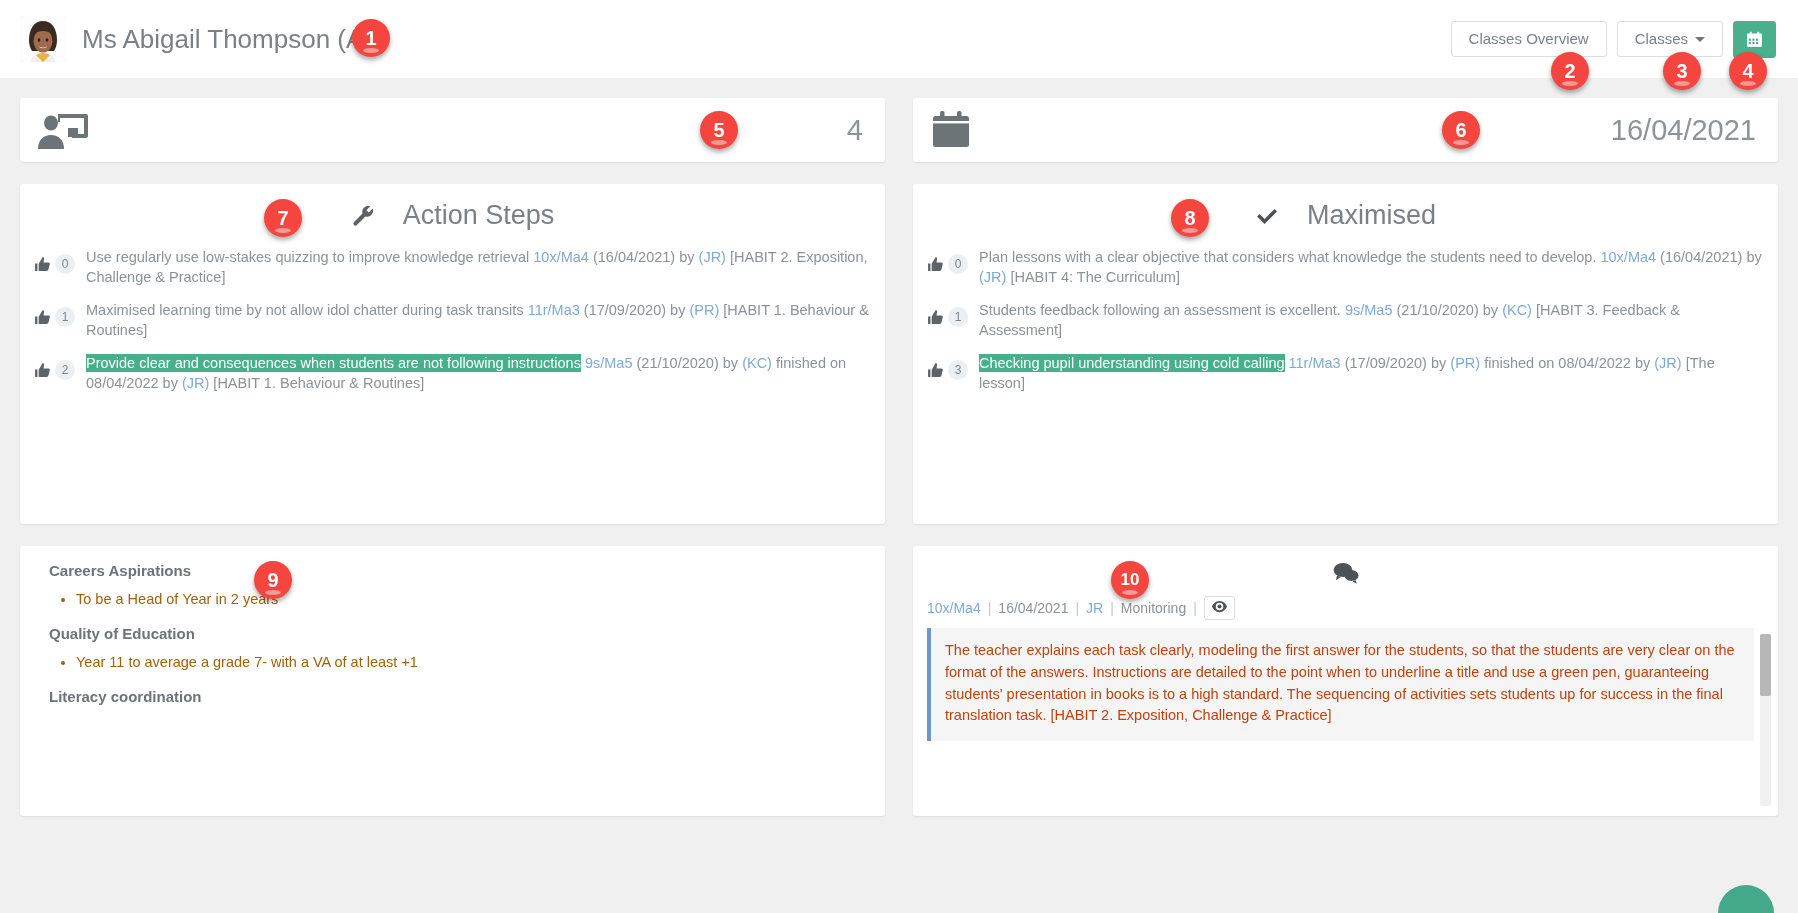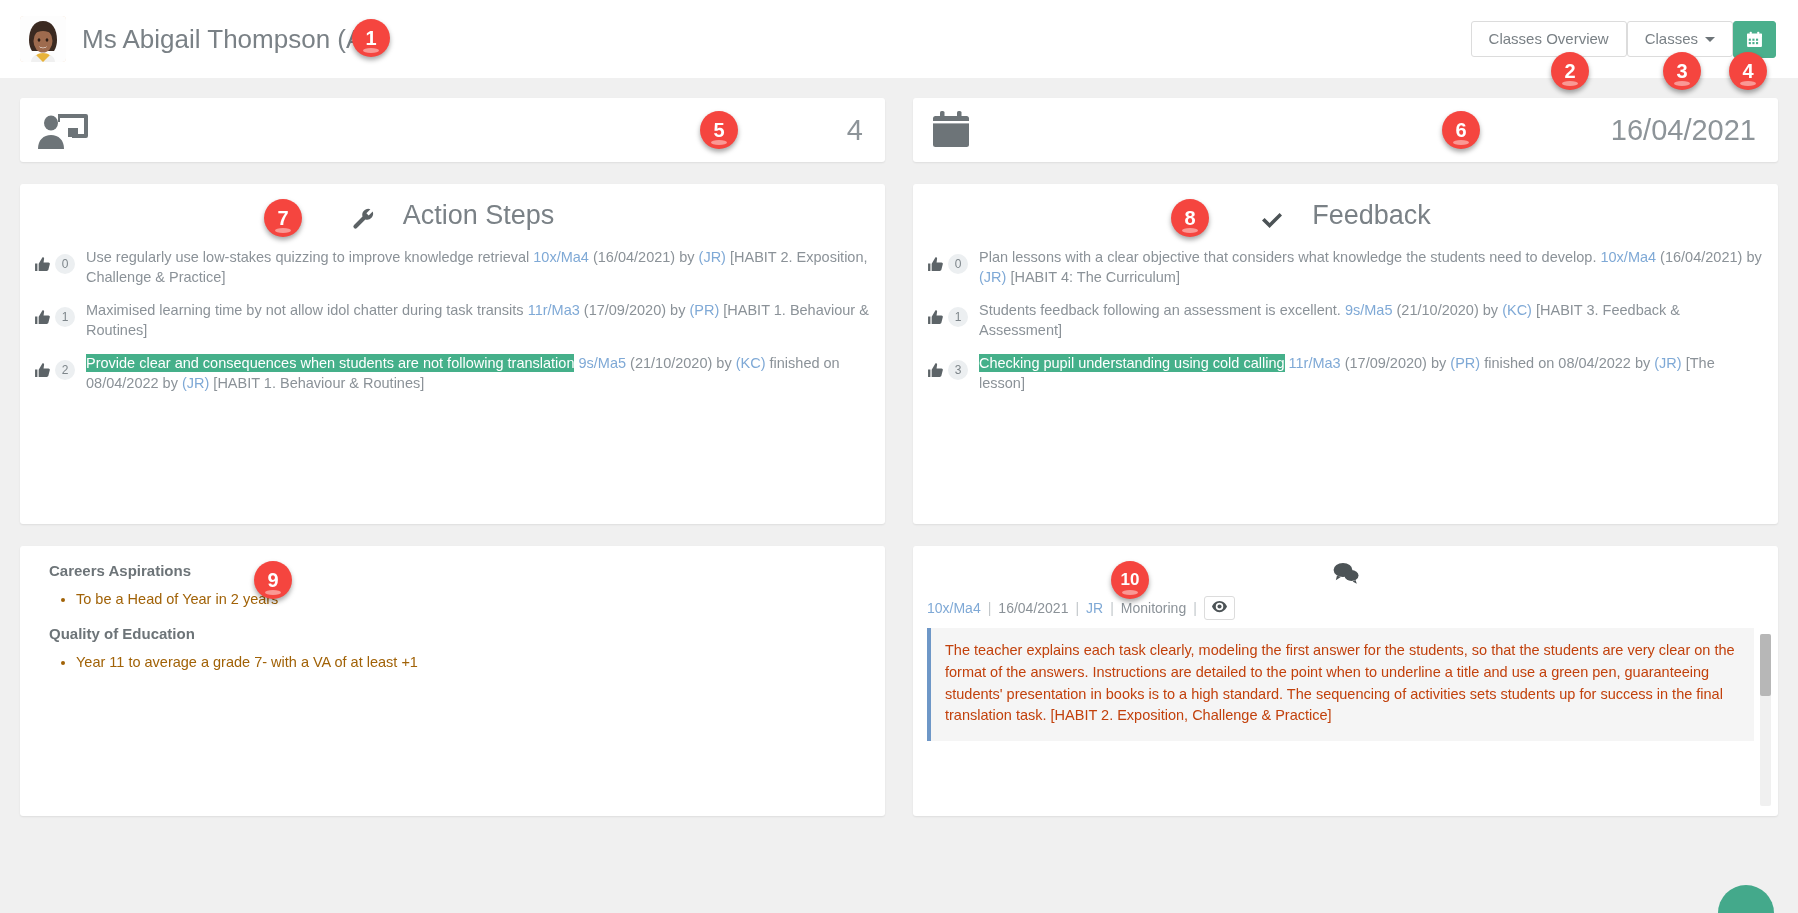--- a/index.html
+++ b/index.html
@@ -34,20 +34,21 @@
     font-size: 26px;
     color: #7a8186;
     font-weight: 400;
     margin-left: 16px;
     white-space: nowrap;
   }
   .topbar-right {
     margin-left: auto;
     display: flex;
     align-items: center;
+    gap: 10px;
   }
   .btn-outline {
     background: #fff;
     border: 1px solid #dcdcdc;
     border-radius: 3px;
     color: #7a8186;
     font-size: 15px;
     padding: 9px 17px;
     cursor: pointer;
     font-family: "Liberation Sans", sans-serif;
@@ -131,21 +132,21 @@
 
   
   .panel { margin-top: 22px; position: relative; }
   .panel-title {
     text-align: center;
     font-size: 27px;
     color: #7a8186;
     font-weight: 400;
     padding: 16px 0 10px 0;
     display: flex;
-    align-items: flex-end;
+    align-items: center;
     justify-content: center;
     gap: 28px;
   }
   .panel-title .ticon { color: #5c6265; display: flex; align-items: center; }
   .panel-body { padding: 4px 16px 14px 14px; }
 
   
   .fb-item {
     display: flex;
     align-items: flex-start;
@@ -382,36 +383,36 @@
 
           <div class="fb-item">
             <span class="fb-thumb">
               <span class="tglyph">
                 <svg width="17" height="17" viewBox="0 0 16 16" fill="#5d6468" xmlns="http://www.w3.org/2000/svg">
                     <path d="M1 7h2.2v7H1zM4.4 7.4L8 1.2c.9-.3 1.6.3 1.5 1.2L9 6h4.6c.9 0 1.5.8 1.3 1.6l-1.4 5.3c-.2.7-.8 1.1-1.5 1.1H4.4z"></path>
                   </svg>
               </span>
               <span class="fb-count">2</span>
             </span>
-            <span class="fb-text"><span class="hl">Provide clear and consequences when students are not following translation</span><span> </span><span class="lnk">9s/Ma5</span><span> (21/10/2020) by </span><span class="lnk">(KC)</span><span> finished on 08/04/2022 by </span><span class="lnk">(JR)</span><span> [HABIT 1. Behaviour &amp; Routines]</span></span>
+            <span class="fb-text"><span class="hl">Provide clear and consequences when students are not following instructions</span><span> </span><span class="lnk">9s/Ma5</span><span> (21/10/2020) by </span><span class="lnk">(KC)</span><span> finished on 08/04/2022 by </span><span class="lnk">(JR)</span><span> [HABIT 1. Behaviour &amp; Routines]</span></span>
           </div>
 
         </div>
       </div>
     </div>
 
     <div class="col">
       <div class="card panel panel-st">
         <div class="panel-title">
           <span class="ticon">
             <svg width="24" height="22" viewBox="0 0 24 22" xmlns="http://www.w3.org/2000/svg">
                 <path d="M2 11.5l2.6-2.6 5 5L19.6 4l2.4 2.5-12.4 12.4z" fill="#4c5356"></path>
               </svg>
           </span>
-          <span>Feedback</span>
+          <span>Maximised</span>
         </div>
         <div class="badge" style="left:258px; top:15px;">8</div>
         <div class="panel-body">
 
           <div class="fb-item">
             <span class="fb-thumb">
               <span class="tglyph">
                 <svg width="17" height="17" viewBox="0 0 16 16" fill="#5d6468" xmlns="http://www.w3.org/2000/svg">
                     <path d="M1 7h2.2v7H1zM4.4 7.4L8 1.2c.9-.3 1.6.3 1.5 1.2L9 6h4.6c.9 0 1.5.8 1.3 1.6l-1.4 5.3c-.2.7-.8 1.1-1.5 1.1H4.4z"></path>
                   </svg>
@@ -457,20 +458,21 @@
         <div class="badge" style="left:234px; top:15px;">9</div>
         <div class="se-body">
           <div class="se-h">Careers Aspirations</div>
           <ul>
             <li>To be a Head of Year in 2 years</li>
           </ul>
           <div class="se-h">Quality of Education</div>
           <ul>
             <li>Year 11 to average a grade 7- with a VA of at least +1</li>
           </ul>
+          <div class="se-h">Literacy coordination</div>
         </div>
       </div>
     </div>
 
     <div class="col">
       <div class="card panel panel-oc">
         <div class="panel-title">
           <span class="ticon">
             <svg width="26" height="22" viewBox="0 0 26 22" fill="#4c5356" xmlns="http://www.w3.org/2000/svg">
               <ellipse cx="10" cy="8" rx="9.4" ry="7"></ellipse>

